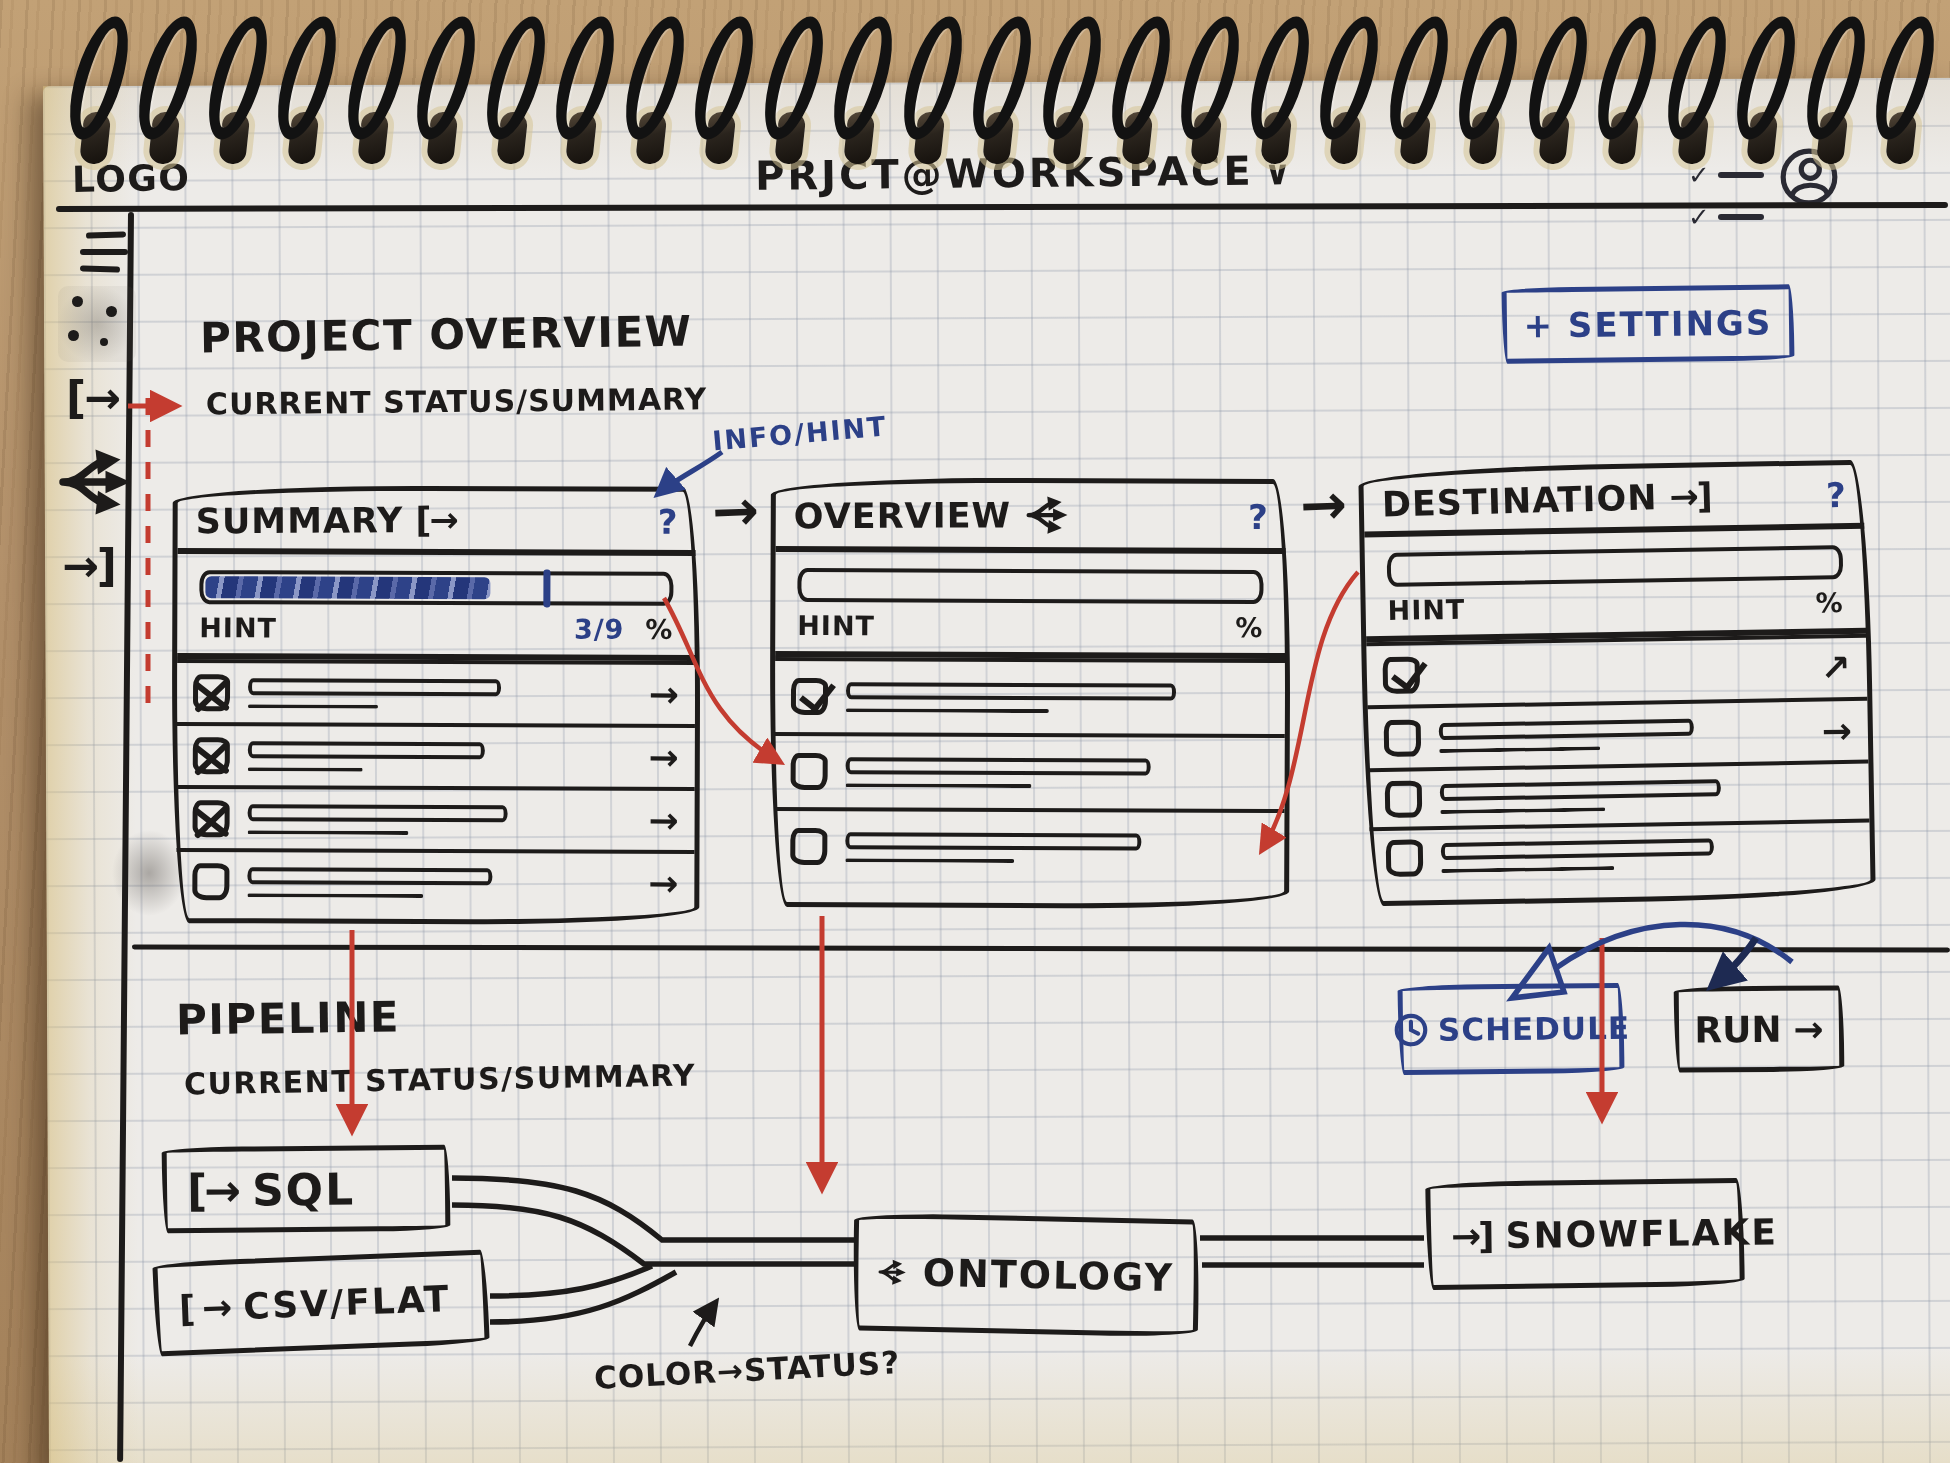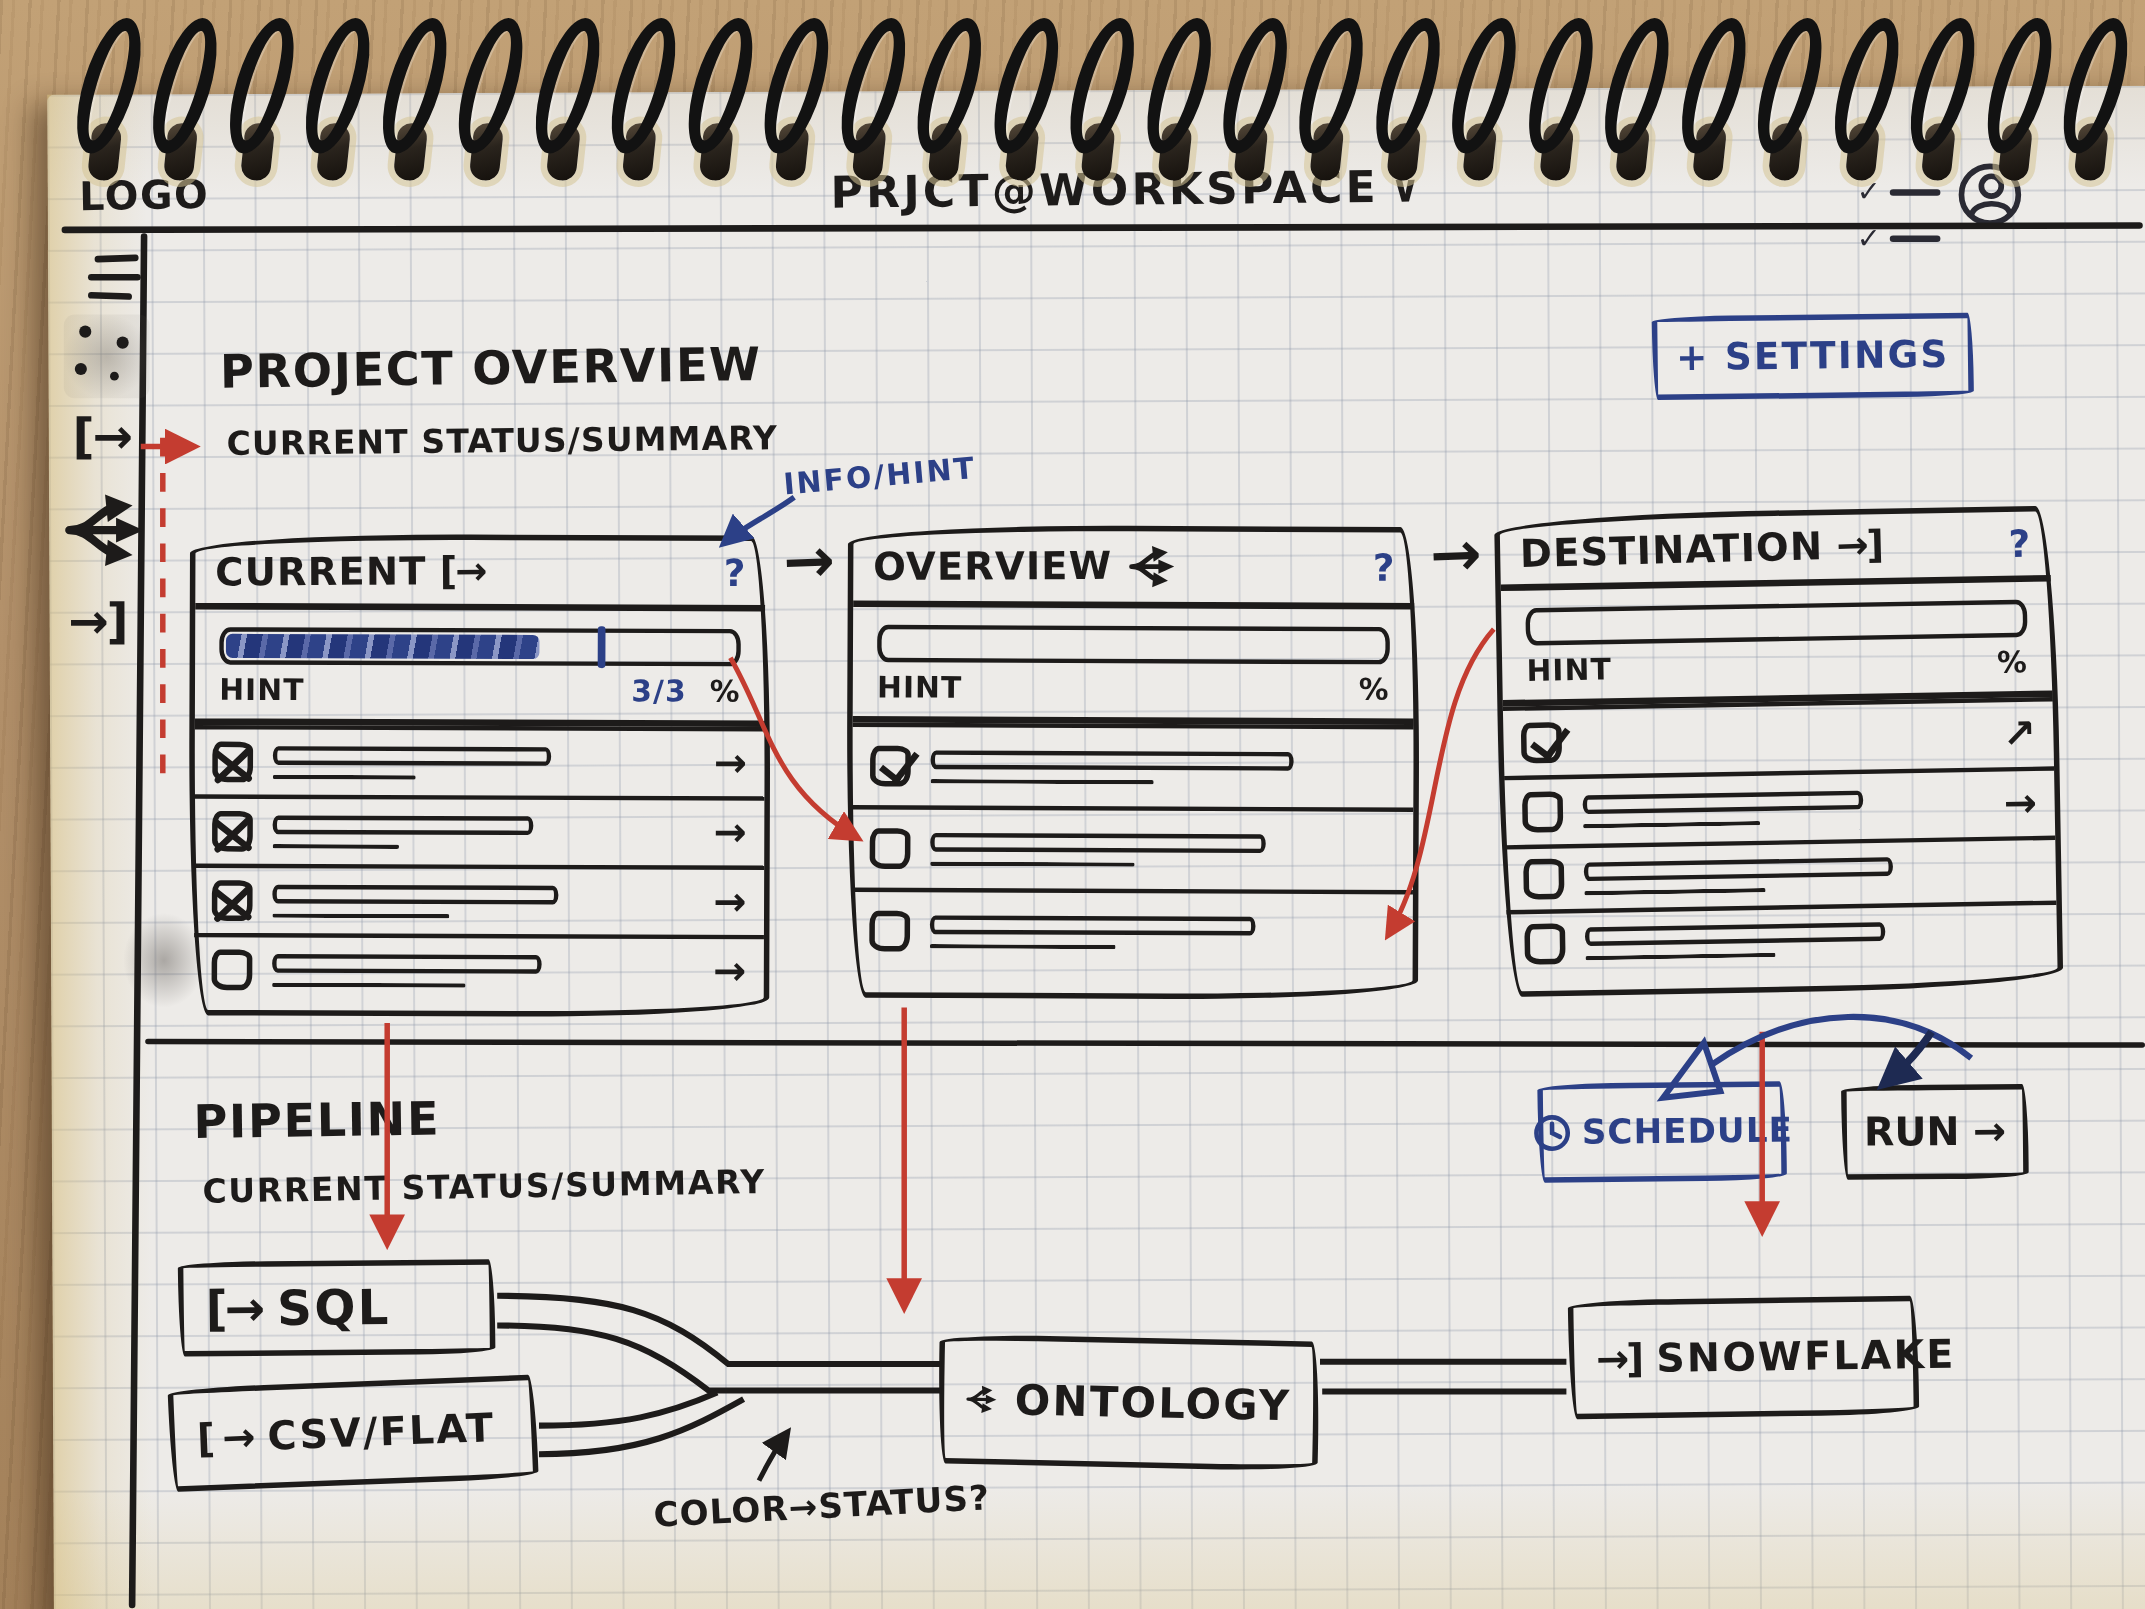--- a/index.html
+++ b/index.html
@@ -201,32 +201,32 @@
     <div class="abs side-glyph dst-glyph">→]</div>
 
     <div class="abs hand h-title">PROJECT OVERVIEW</div>
     <div class="abs hand h-sub">CURRENT STATUS/SUMMARY</div>
     <div class="abs sk sk-blue settings-btn">+ SETTINGS</div>
     <div class="abs info-hint">INFO/HINT</div>
 
     <section class="panel sk" style="left:172px;top:486px;width:528px;height:438px;transform:rotate(.2deg);">
       <div class="phead">
         <span class="ptitle">
-            <span>CURRENT</span>
+            <span>SUMMARY</span>
             <span class="picon">[→</span>
           </span>
         <span class="phelp">?</span>
       </div>
       <div class="pbar">
         <div class="pfill" style="width: calc(62% - 4px);"></div>
         <div class="ptick" style="left: 73%; display: block;"></div>
       </div>
       <div class="phint">
         <span>HINT</span>
-        <span><span class="blue">3/3</span>&nbsp;&nbsp;<span>%</span></span>
+        <span><span class="blue">3/9</span>&nbsp;&nbsp;<span>%</span></span>
       </div>
       <div class="prow">
         <span class="cb x"></span>
         <span class="bars">
             <span class="bar-a" style="width:66%"></span>
             <span class="bar-b" style="width:34%"></span>
           </span>
         <span class="rarrow">→</span>
       </div>
       <div class="prow">

